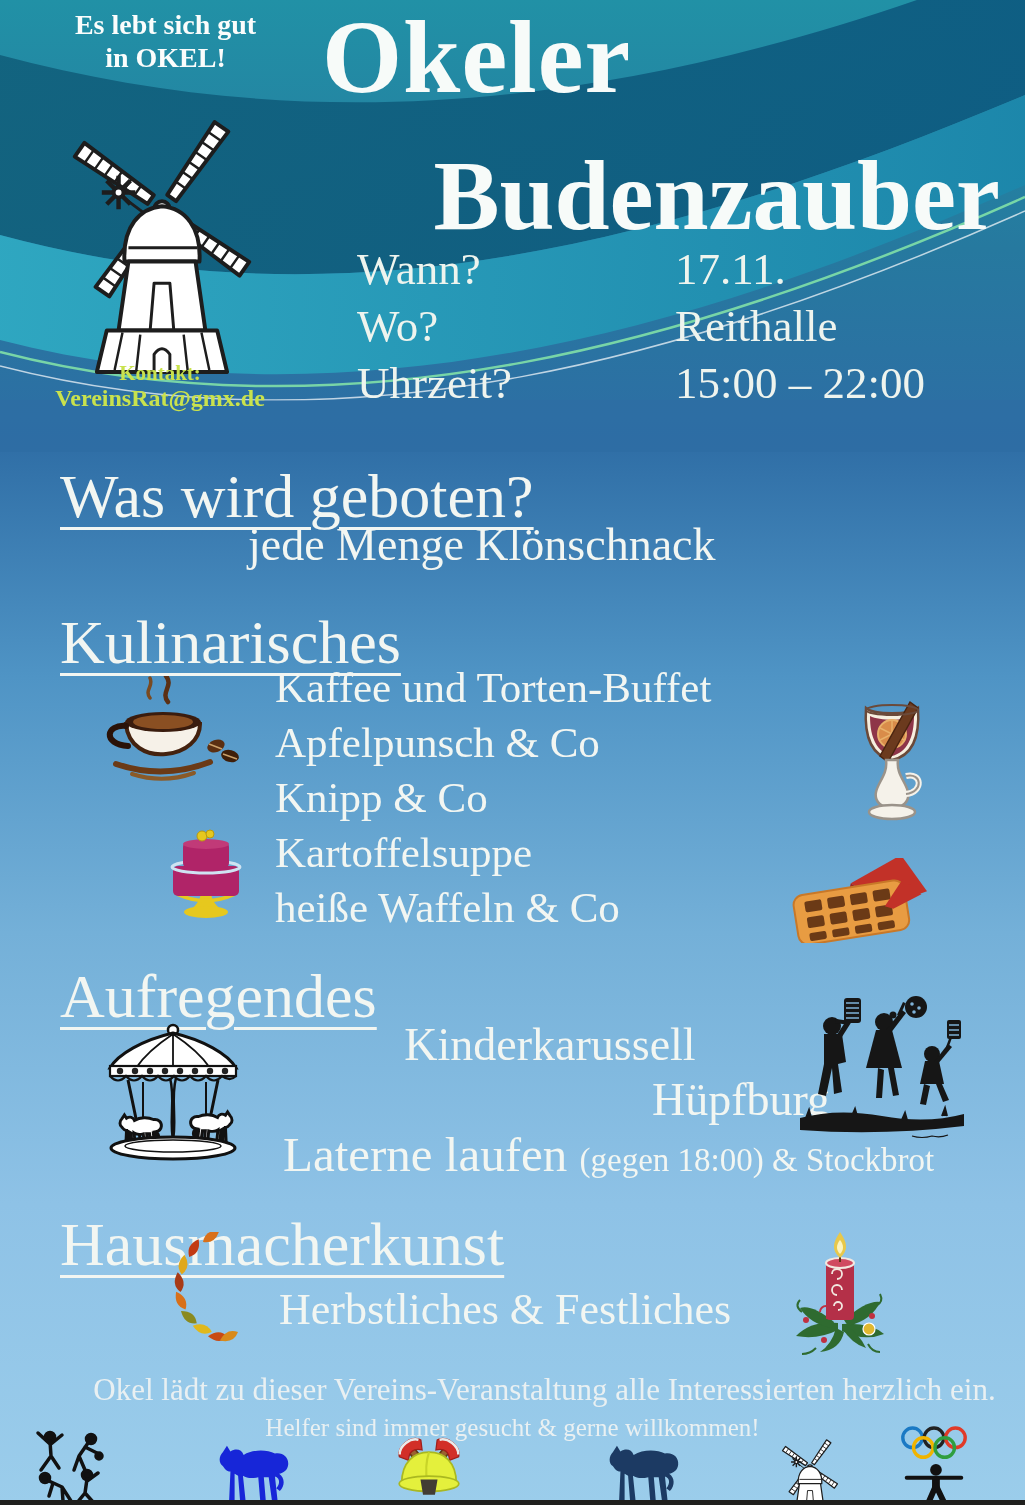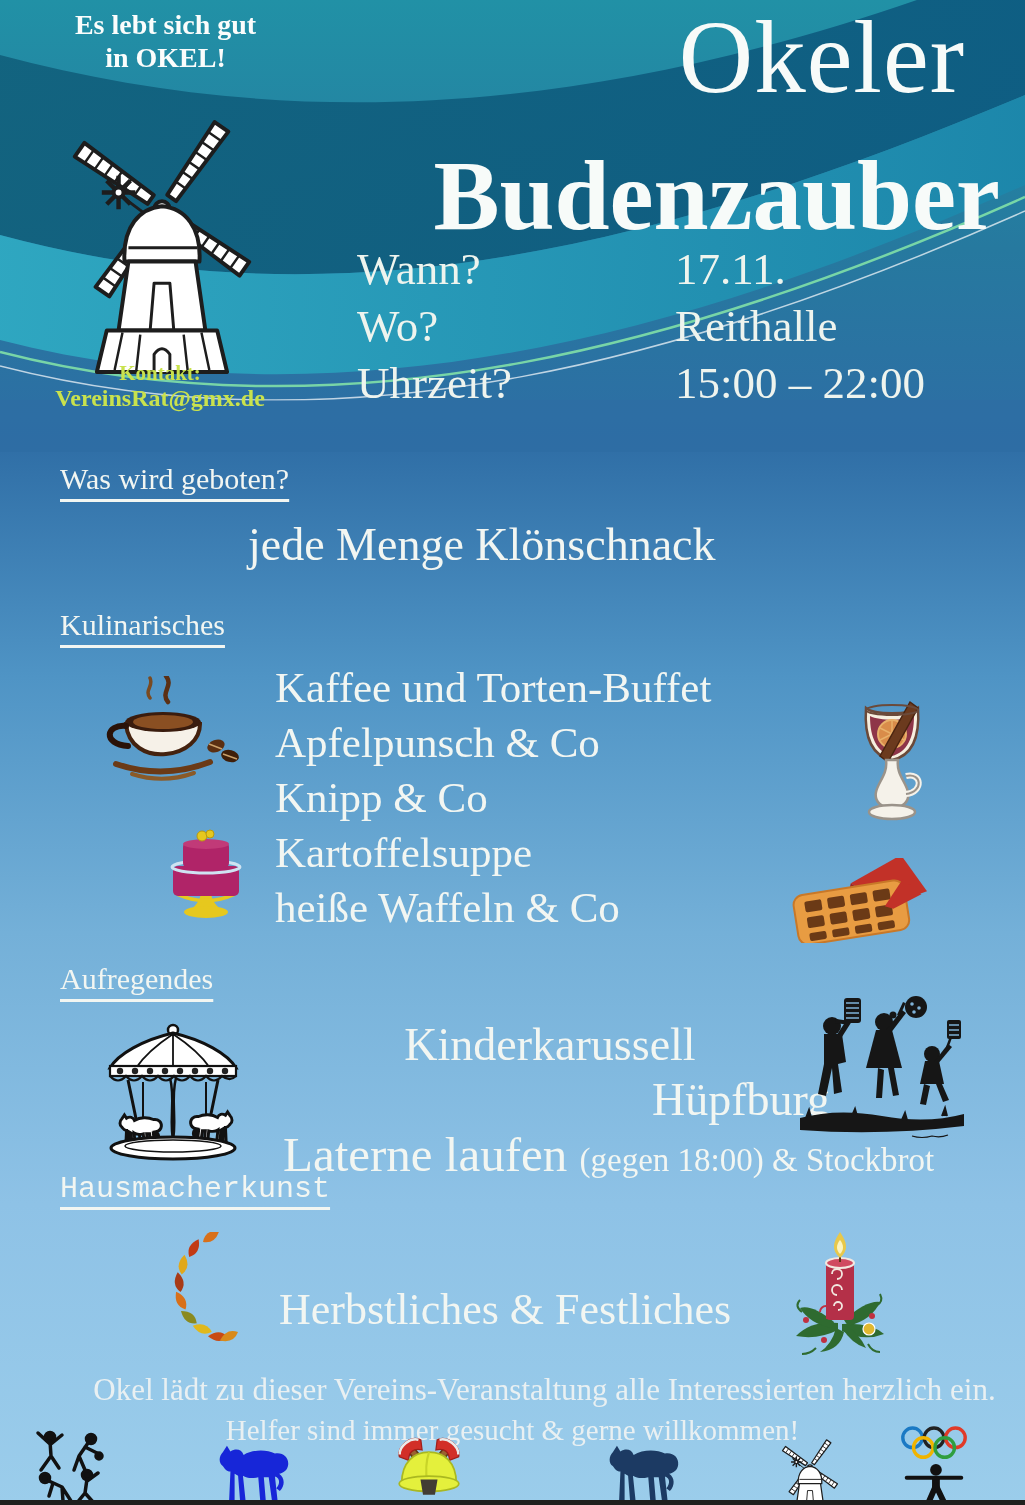--- a/index.html
+++ b/index.html
@@ -3,40 +3,40 @@
 <meta charset="utf-8">
 <style>
   html,body{margin:0;padding:0;background:#444;}
   .poster{
     position:relative;width:1025px;height:1505px;overflow:hidden;
     font-family:"Liberation Serif","DejaVu Serif",serif;
     background:linear-gradient(180deg,#2b6aa2 0%,#2e6da5 29%,#4f94c5 45%,#74b0d8 62%,#8ec2e6 80%,#9bcdeb 100%);
   }
   .abs{position:absolute;}
   .t{position:absolute;color:#f2f6f2;}
-  .heading{font-size:30px;text-decoration:underline;text-decoration-thickness:2.5px;text-underline-offset:10px;line-height:1.1;}
+  .heading{font-size:62px;text-decoration:underline;text-decoration-thickness:2.5px;text-underline-offset:10px;line-height:1.1;}
   .tagline{left:38px;top:8px;width:255px;text-align:center;font-size:28px;line-height:1.18;font-weight:bold;color:#fbfdfc;}
   .contact{left:25px;top:361px;width:270px;text-align:center;color:#c9e24d;font-weight:bold;line-height:1.15;}
   .contact-label{font-size:21px;}
   .contact-email{font-size:24px;}
-  .title1{left:305px;top:6px;width:660px;text-align:right;font-size:103px;font-weight:normal;line-height:1;color:#f7fbf9;letter-spacing:1px;}
+  .title1{left:322px;top:6px;width:660px;text-align:left;font-size:103px;font-weight:bold;line-height:1;color:#f7fbf9;letter-spacing:1px;}
   .title2{left:280px;top:146px;width:720px;text-align:right;font-size:99px;font-weight:bold;line-height:1;color:#f7fbf9;}
   .details{left:357px;top:241px;font-size:45px;color:#eef4ee;}
   .drow{height:57px;line-height:57px;white-space:nowrap;}
   .dlabel{display:inline-block;width:318px;}
   .lead{left:248px;top:518px;font-size:46px;}
   .food-list{left:275px;top:660px;width:545px;text-align:left;font-size:43px;}
   .food-item{height:55px;line-height:55px;white-space:nowrap;}
   .ex0{left:300px;top:1018px;width:500px;text-align:center;font-size:46px;}
   .ex1{left:330px;top:1073px;width:500px;text-align:right;font-size:46px;}
   .lantern{left:283px;top:1126px;font-size:49px;white-space:nowrap;}
   .lantern-note{font-size:33px;}
   .craft{left:245px;top:1284px;width:520px;text-align:center;font-size:44px;}
   .invitation{left:0;top:1372px;width:1025px;text-align:center;font-size:31px;color:#e9f0f2;margin-left:32px;}
-  .helpers{left:0;top:1414px;width:1025px;text-align:center;font-size:29px;color:#e9f0f2;}
+  .helpers{left:0;top:1414px;width:1025px;text-align:center;font-size:25px;color:#e9f0f2;}
   .bottom-strip{position:absolute;left:0;bottom:0;width:100%;height:5px;background:#20201e;}
   .defs-hidden{position:absolute;width:0;height:0;overflow:hidden;}
 </style>
 </head>
 <body>
 
 <div class="poster">
 
   <svg class="defs-hidden" aria-hidden="true">
     <defs>
@@ -282,21 +282,21 @@
         <path d="M54,11 h13 M54,16 h13 M54,21 h13 M54,26 h13"></path>
         <path d="M157,33 h10 M157,38 h10 M157,43 h10"></path>
       </g>
       <circle cx="120" cy="12" r="1.8" fill="#7fb2d8"></circle>
         <circle cx="127" cy="16" r="1.8" fill="#7fb2d8"></circle>
         <circle cx="122" cy="20" r="1.8" fill="#7fb2d8"></circle>
       <path d="M120,144 q10,3 20,0 q8,2 16,-1" stroke="#161616" stroke-width="1.2" fill="none"></path>
     </svg>
   </div>
 
-  <div class="t heading" style="left:60px;top:1173px;font-family:Liberation Mono, monospace;">Hausmacherkunst</div>
+  <div class="t heading" style="left:60px;top:1210px;">Hausmacherkunst</div>
 
   <div class="abs" style="left:168px;top:1232px;">
     <svg width="82" height="118" viewBox="0 0 82 118">
       <g transform="scale(1.25)">
         <path d="M0,0 Q7,-7 16,0 Q7,7 0,0 Z" transform="translate(28,8) rotate(-35)" fill="#d8701a"></path>
         <path d="M0,0 Q7,-7 16,0 Q7,7 0,0 Z" transform="translate(17,20) rotate(-62)" fill="#c23a14"></path>
         <path d="M0,0 Q7,-7 16,0 Q7,7 0,0 Z" transform="translate(11,34) rotate(-82)" fill="#e0a81c"></path>
         <path d="M0,0 Q7,-7 16,0 Q7,7 0,0 Z" transform="translate(10,48) rotate(-98)" fill="#a83a16"></path>
         <path d="M0,0 Q7,-7 16,0 Q7,7 0,0 Z" transform="translate(14,62) rotate(-118)" fill="#d8701a"></path>
         <path d="M0,0 Q7,-7 16,0 Q7,7 0,0 Z" transform="translate(23,73) rotate(-142)" fill="#8a8a20"></path>

